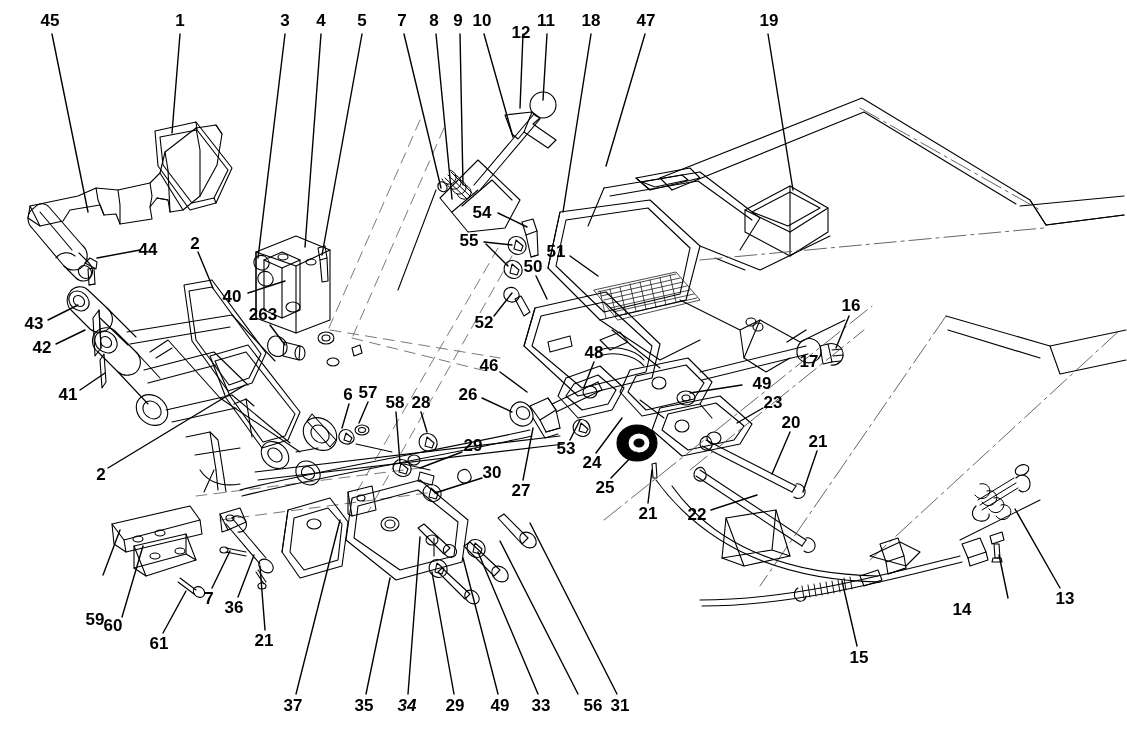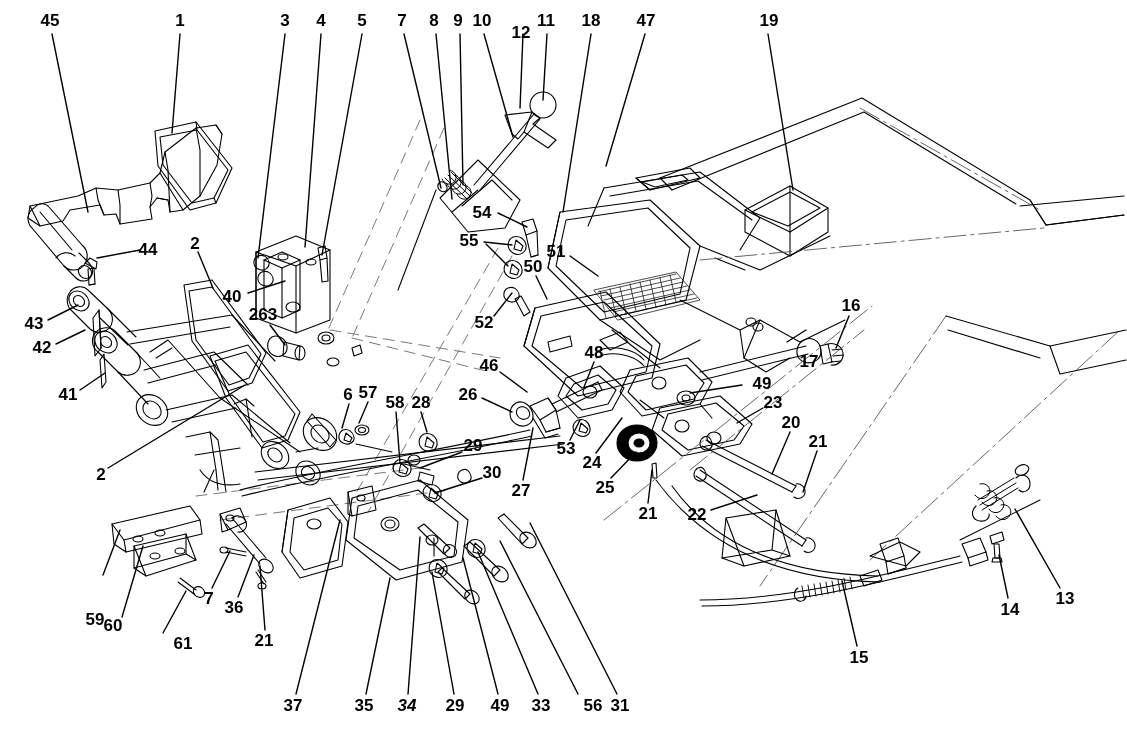--- a/index.html
+++ b/index.html
@@ -611,30 +611,30 @@
       <div class="callout" style="left: 648px; top: 513px;">21</div>
       <div class="callout" style="left: 697px; top: 514px;">22</div>
       <div class="callout" style="left: 348px; top: 394px;">6</div>
       <div class="callout" style="left: 368px; top: 392px;">57</div>
       <div class="callout" style="left: 395px; top: 402px;">58</div>
       <div class="callout" style="left: 421px; top: 402px;">28</div>
       <div class="callout" style="left: 473px; top: 445px;">29</div>
       <div class="callout" style="left: 492px; top: 472px;">30</div>
       <div class="callout" style="left: 95px; top: 583px; margin-top: 36px;">59</div>
       <div class="callout" style="left: 113px; top: 625px;">60</div>
-      <div class="callout" style="left: 159px; top: 643px; margin-left: 24px;">61</div>
+      <div class="callout" style="left: 159px; top: 643px;">61</div>
       <div class="callout" style="left: 209px; top: 598px;">7</div>
       <div class="callout" style="left: 234px; top: 607px;">36</div>
       <div class="callout" style="left: 264px; top: 640px;">21</div>
       <div class="callout" style="left: 293px; top: 705px;">37</div>
       <div class="callout" style="left: 364px; top: 705px;">35</div>
       <div class="callout" style="left: 407px; top: 705px; font-style: italic;">34</div>
       <div class="callout" style="left: 455px; top: 705px;">29</div>
       <div class="callout" style="left: 500px; top: 705px;">49</div>
       <div class="callout" style="left: 541px; top: 705px;">33</div>
       <div class="callout" style="left: 581px; top: 705px; padding-left: 24px;">56</div>
       <div class="callout" style="left: 620px; top: 705px;">31</div>
       <div class="callout" style="left: 859px; top: 657px;">15</div>
-      <div class="callout" style="left: 1010px; top: 609px; text-align: center;">14</div>
+      <div class="callout" style="left: 962px; top: 609px; text-align: center;">14</div>
       <div class="callout" style="left: 1065px; top: 598px;">13</div>
     </div>
 
 </div>
 
 </body></html>

